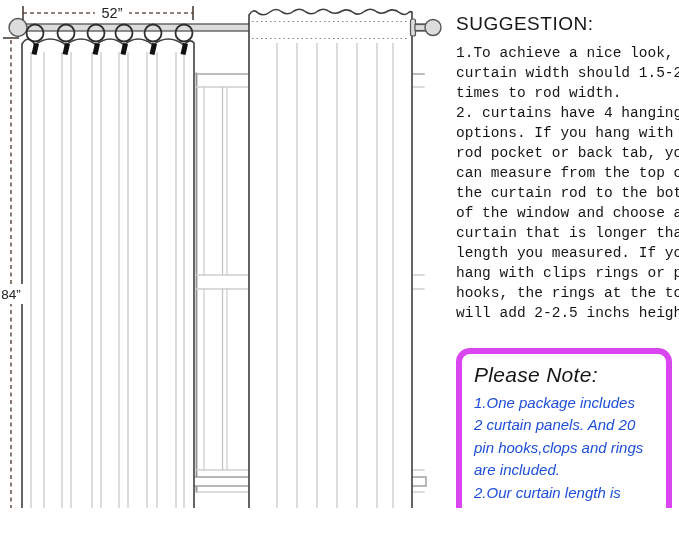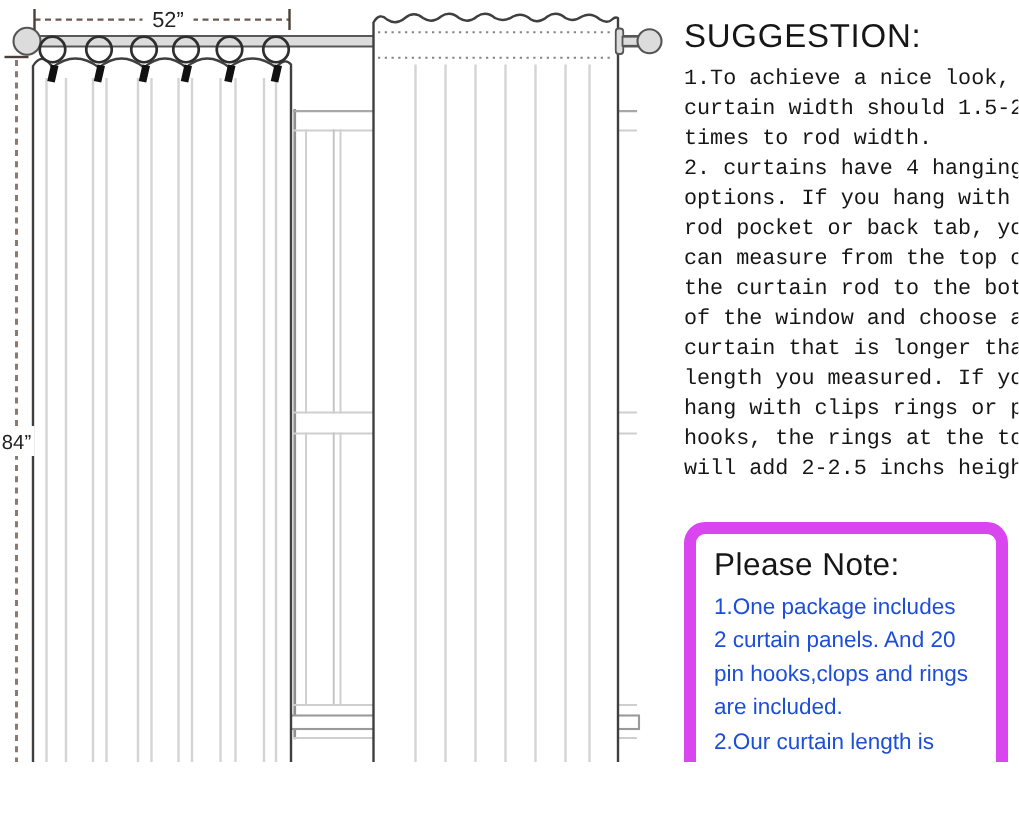--- a/index.html
+++ b/index.html
@@ -5,33 +5,33 @@
   html,body { margin:0; padding:0; background:#fff; }
   .stage {
     position:relative; width:679px; height:508px; background:#ffffff;
     font-family:"Liberation Sans", sans-serif; color:#1a1a1a; overflow:hidden;
   }
   .diagram { position:absolute; left:0; top:0; }
   .svg-label { font-family:"Liberation Sans", sans-serif; fill:#222; }
 
   .suggestion { position:absolute; left:456px; top:10px; width:222px; }
   .suggestion h2 {
-    margin:0; font-size:22px; line-height:28px; font-weight:400;
+    margin:0; font-size:19px; line-height:28px; font-weight:400;
     letter-spacing:0.5px; color:#161616;
   }
   .suggestion .body {
     margin-top:5px; font-size:14.5px; line-height:20px; white-space:pre;
     color:#161616;
     font-family:Liberation Mono, monospace;
   }
 
   .note-box {
     position:absolute; left:456px; top:348px; width:216px; height:201px;
-    box-sizing:border-box; border:8px solid #d946ef; border-radius:14px;
-    padding:7px 4px 0 12px; background:#fff;
+    box-sizing:border-box; border:6px solid #d946ef; border-radius:14px;
+    padding:7px 4px 0 12px; background:#fff;font-style:italic;
   }
   .note-box h2 {
     margin:0; font-size:21px; line-height:27px; font-weight:400;
     letter-spacing:0.3px; color:#161616;
   }
   .note-box .body {
     margin-top:4px; font-size:15px; line-height:22.4px; white-space:pre;
     color:#1d4ed8;
   }
 </style>

